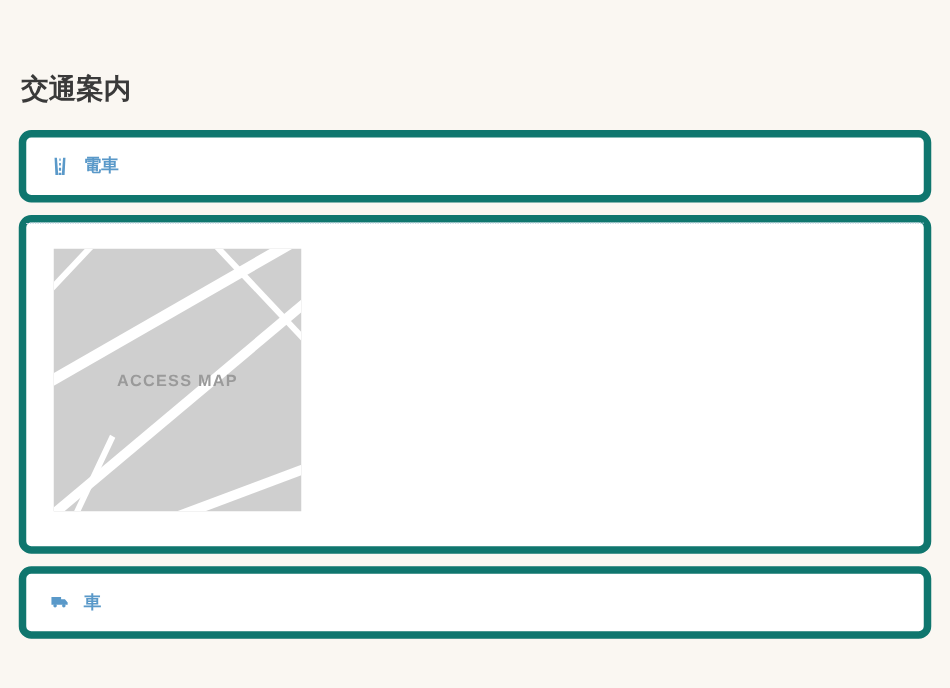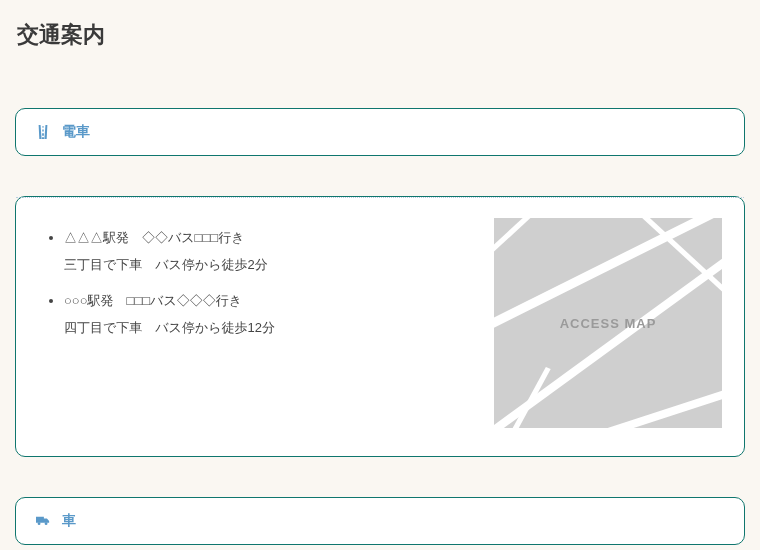--- a/index.html
+++ b/index.html
@@ -9,27 +9,27 @@
       width: 760px;
       height: 550px;
       overflow: hidden;
       padding: 0 15px;
     }
     .page-title {
       font-size: 22px;
       font-weight: 600;
       color: #3a3a3a;
       padding: 20px 0 18px 2px;
+      margin-top: 36px;
     }
     .accordion {
       background: #fff;
-      border: 1px solid #0f766e;
+      border: 6px solid #0f766e;
       border-radius: 10px;
       margin-bottom: 10px;
-      margin-top: 40px;
     }
     .accordion-header {
       display: flex;
       align-items: center;
       padding: 14px 18px;
       cursor: pointer;
     }
     .accordion-header .icon {
       color: #5a99c9;
       width: 18px;
@@ -62,21 +62,21 @@
     }
     .bus-list li {
       font-size: 13px;
       color: #444;
       line-height: 2.1;
       margin-bottom: 8px;
     }
     .bus-list .line1 { }
     .bus-list .line2 { padding-left: 0; }
     .map-placeholder {
-      width: 228px;
+      width: 198px;
       height: 210px;
       background: #cfcfcf;
       position: relative;
       overflow: hidden;
       display: flex;
       align-items: center;
       justify-content: center;
       flex-shrink: 0;
     }
     .map-placeholder svg {
@@ -105,30 +105,20 @@
           <path d="M3 0 L5.2 0 L6.4 16 L3.8 16 Z M10.8 0 L13 0 L12.2 16 L9.6 16 Z M7.4 1 h1.2 v2 h-1.2 z M7.2 5 h1.6 v2.4 h-1.6 z M7 9.4 h2 v2.8 h-2 z M6.8 14 h2.4 v2 h-2.4 z"></path>
         </svg>
     </span>
     <span class="label">電車</span>
   </div>
 </div>
 
 <div class="accordion open">
   <div class="accordion-body">
     <div class="bus-content">
-      <ul class="bus-list">
-        <li>
-          <span class="line1">△△△駅発　◇◇バス□□□行き</span><br>
-          <span class="line2">三丁目で下車　バス停から徒歩2分</span>
-        </li>
-        <li>
-          <span class="line1">○○○駅発　□□□バス◇◇◇行き</span><br>
-          <span class="line2">四丁目で下車　バス停から徒歩12分</span>
-        </li>
-      </ul>
       <div class="map-placeholder">
         <svg viewBox="0 0 210 210" preserveAspectRatio="none">
           <rect width="210" height="210" fill="#cfcfcf"></rect>
           <g stroke="#ffffff" fill="none">
             <path d="M -10 40 L 40 -10" stroke-width="5"></path>
             <path d="M -10 110 L 230 -20" stroke-width="9"></path>
             <path d="M -10 220 L 230 30" stroke-width="8"></path>
             <path d="M 130 -10 L 230 90" stroke-width="5"></path>
             <path d="M 60 230 L 230 170" stroke-width="8"></path>
             <path d="M 10 230 L 50 150" stroke-width="5"></path>

